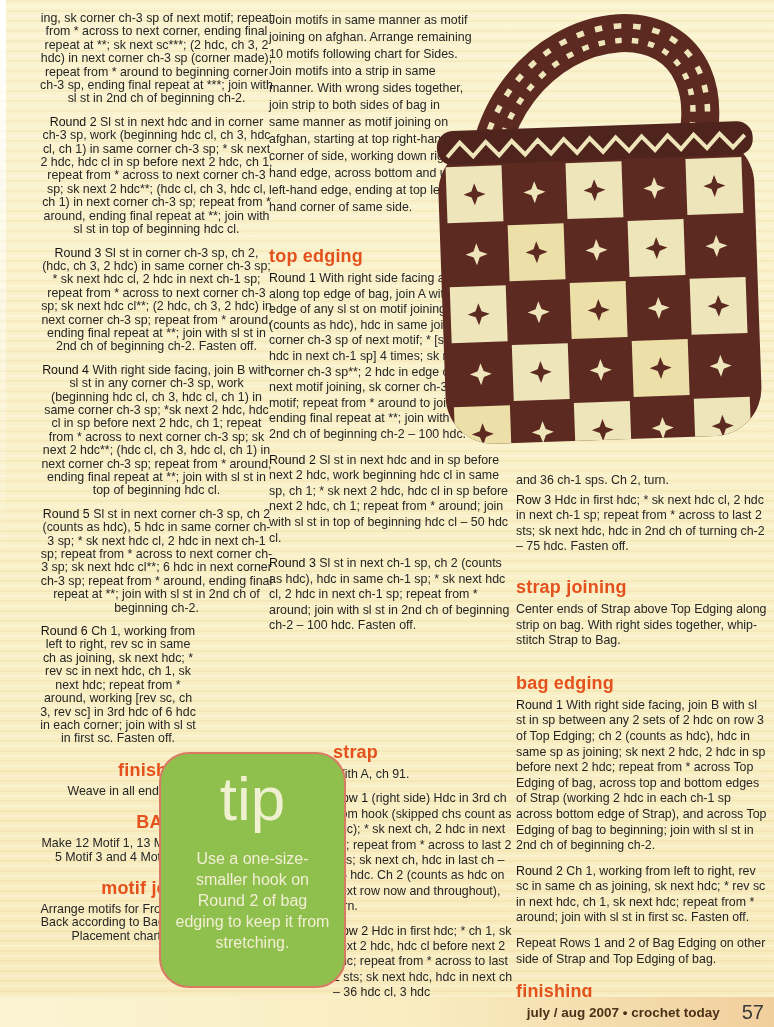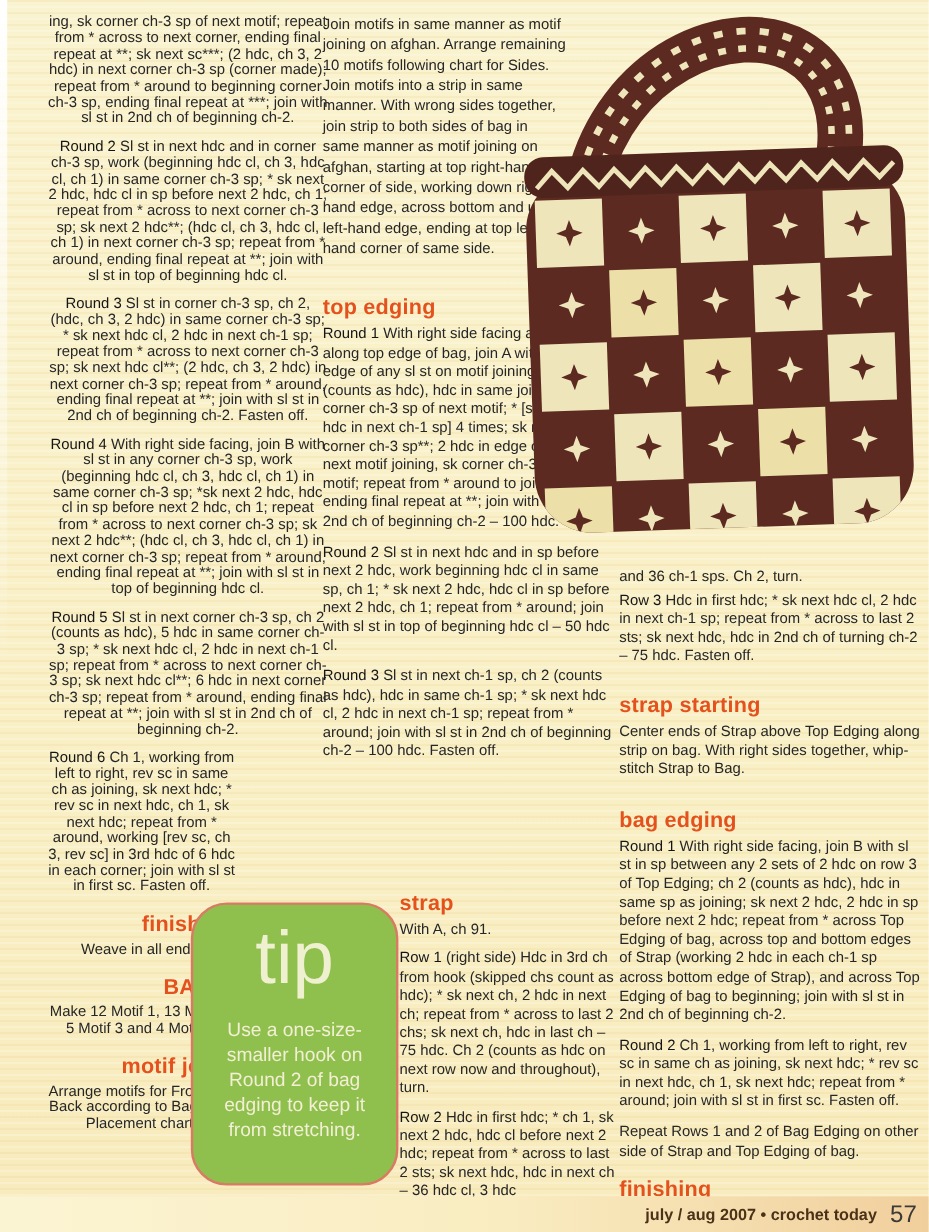--- a/index.html
+++ b/index.html
@@ -23,32 +23,32 @@
   .para{font-size:12.4px;line-height:13.4px;margin:0 0 10px 0;color:#262626;}
   .col2 .para,.col3 .para{line-height:15.6px;}
   .joinpara{width:203px;line-height:17px !important;}
   .strapblock .para{line-height:15.4px;margin-bottom:9px;}
   .runin{font-weight:400;color:#141414;}
   .sec{font-size:18px;font-weight:700;color:#e4511c;margin:14px 0 4px 0;letter-spacing:.2px;}
   .sec.first{margin-top:0;}
   .sec.mt-lg{margin-top:30px;}
   .narrow{width:156px;}
   .tip{
-    position:absolute;left:159px;top:752px;width:173px;height:236px;
+    position:absolute;left:159px;top:752px;width:187px;height:236px;
     background:#8fbf4d;border:2px solid #da7a64;border-radius:30px;
     box-sizing:border-box;text-align:center;padding:6px 12px;
   }
   .tip-title{font-size:62px;font-weight:400;color:#eef0cf;line-height:1.25;}
   .tip-text{font-size:16px;line-height:21px;color:#f2efd4;margin:10px 0 0 0;}
   .bagphoto{position:absolute;left:428px;top:12px;}
   .footer{
     position:absolute;left:0;right:0;bottom:0;height:30px;
     background:linear-gradient(90deg,#fbf4d3 0%,#f9ecc0 55%,#f1cf9c 100%);
     display:flex;align-items:center;justify-content:flex-end;
-    padding-right:10px;box-sizing:border-box;gap:11px;
+    padding-right:10px;box-sizing:border-box;gap:22px;
   }
   .footer-issue{font-size:13.5px;font-weight:700;color:#4a3118;}
   .footer-page{font-size:20px;color:#3a3a3a;}
 </style>
 </head>
 <body>
 
 <div class="page">
 
   <div class="scan-edge"></div>
@@ -85,21 +85,21 @@
     <h3 class="sec first">strap</h3>
     <p class="para">With A, ch 91.</p>
     <p class="para"><b class="runin">Row 1</b> <span>(right side) Hdc in 3rd ch from hook (skipped chs count as hdc); * sk next ch, 2 hdc in next ch; repeat from * across to last 2 chs; sk next ch, hdc in last ch – 75 hdc. Ch 2 (counts as hdc on next row now and throughout), turn.</span></p>
     <p class="para"><b class="runin">Row 2</b> <span>Hdc in first hdc; * ch 1, sk next 2 hdc, hdc cl before next 2 hdc; repeat from * across to last 2 sts; sk next hdc, hdc in next ch – 36 hdc cl, 3 hdc</span></p>
   </div>
 
   <div class="col col3">
     <p class="para" style="margin-bottom:4px;">and 36 ch-1 sps. Ch 2, turn.</p>
     <p class="para"><b class="runin">Row 3</b> <span>Hdc in first hdc; * sk next hdc cl, 2 hdc in next ch-1 sp; repeat from * across to last 2 sts; sk next hdc, hdc in 2nd ch of turning ch-2 – 75 hdc. Fasten off.</span></p>
 
-    <h3 class="sec" style="margin-top:22px;">strap starting</h3>
+    <h3 class="sec" style="margin-top:22px;">strap joining</h3>
     <p class="para">Center ends of Strap above Top Edging along strip on bag. With right sides together, whip-stitch Strap to Bag.</p>
 
     <h3 class="sec" style="margin-top:24px;">bag edging</h3>
     <p class="para"><b class="runin">Round 1</b> <span>With right side facing, join B with sl st in sp between any 2 sets of 2 hdc on row 3 of Top Edging; ch 2 (counts as hdc), hdc in same sp as joining; sk next 2 hdc, 2 hdc in sp before next 2 hdc; repeat from * across Top Edging of bag, across top and bottom edges of Strap (working 2 hdc in each ch-1 sp across bottom edge of Strap), and across Top Edging of bag to beginning; join with sl st in 2nd ch of beginning ch-2.</span></p>
     <p class="para"><b class="runin">Round 2</b> <span>Ch 1, working from left to right, rev sc in same ch as joining, sk next hdc; * rev sc in next hdc, ch 1, sk next hdc; repeat from * around; join with sl st in first sc. Fasten off.</span></p>
     <p class="para">Repeat Rows 1 and 2 of Bag Edging on other side of Strap and Top Edging of bag.</p>
 
     <h3 class="sec" style="margin-top:14px;">finishing</h3>
     <p class="para">Weave in all ends. ■</p>
   </div>

